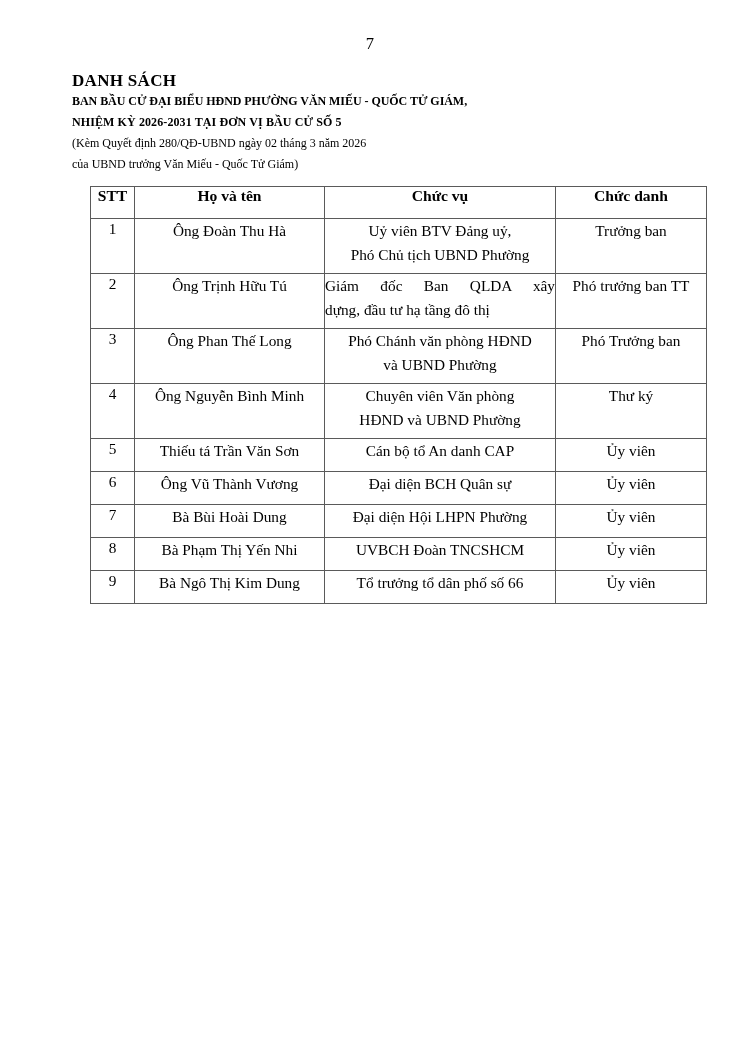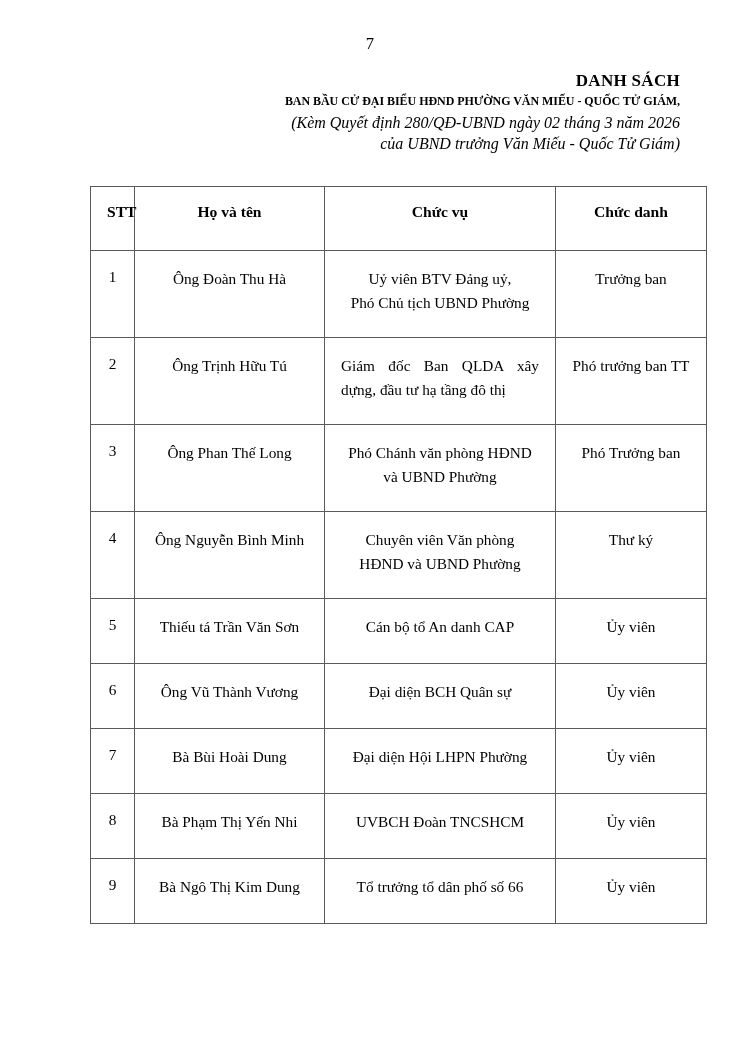--- a/index.html
+++ b/index.html
@@ -32,62 +32,61 @@
     text-align: center;
     font-size: 16.5px;
     line-height: 20px;
     letter-spacing: 0.2px;
   }
 
   
   .title-block {
     position: absolute;
     top: 70px;
-    left: 60px;
+    left: 72px;
     width: 620px;
-    text-align: right;
+    text-align: left;
   }
   .title-main {
     font-weight: bold;
     font-size: 17px;
     line-height: 21px;
     letter-spacing: 0.3px;
   }
   .title-line2,
   .title-line3 {
     font-weight: bold;
     font-size: 12px;
     line-height: 21px;
     letter-spacing: -0.05px;
     white-space: nowrap;
   }
   .title-line3 {
     letter-spacing: 0.1px;
   }
   .subtitle {
-    font-style: italic;
-    font-size: 16px;
+    font-size: 12px;
     line-height: 21px;
     white-space: nowrap;
   }
 
   
   .doc-table {
     position: absolute;
     top: 186px;
     left: 90px;
     width: 616px;
     border-collapse: collapse;
     table-layout: fixed;
     font-size: 15.3px;
   }
   .doc-table td, .doc-table th {
     border: 1px solid #5a5a5a;
     vertical-align: top;
-    padding: 16px;
+    padding: 0;
   }
 
   .col-stt   { width: 44px; }
   .col-name  { width: 190px; }
   .col-pos   { width: 231px; }
   .col-title { width: 151px; }
 
   thead th {
     font-weight: bold;
     text-align: center;
@@ -135,20 +134,21 @@
 </head>
 <body>
 
 <div class="page">
 
   <div class="page-number">7</div>
 
   <div class="title-block">
     <div class="title-main">DANH SÁCH</div>
     <div class="title-line2">BAN BẦU CỬ ĐẠI BIỂU HĐND PHƯỜNG VĂN MIẾU - QUỐC TỬ GIÁM,</div>
+    <div class="title-line3">NHIỆM KỲ 2026-2031 TẠI ĐƠN VỊ BẦU CỬ SỐ 5</div>
     <div class="subtitle">(Kèm Quyết định 280/QĐ-UBND ngày 02 tháng 3 năm 2026</div>
     <div class="subtitle">của UBND trưởng Văn Miếu - Quốc Tử Giám)</div>
   </div>
 
   <table class="doc-table">
     <colgroup>
       <col class="col-stt">
       <col class="col-name">
       <col class="col-pos">
       <col class="col-title">

